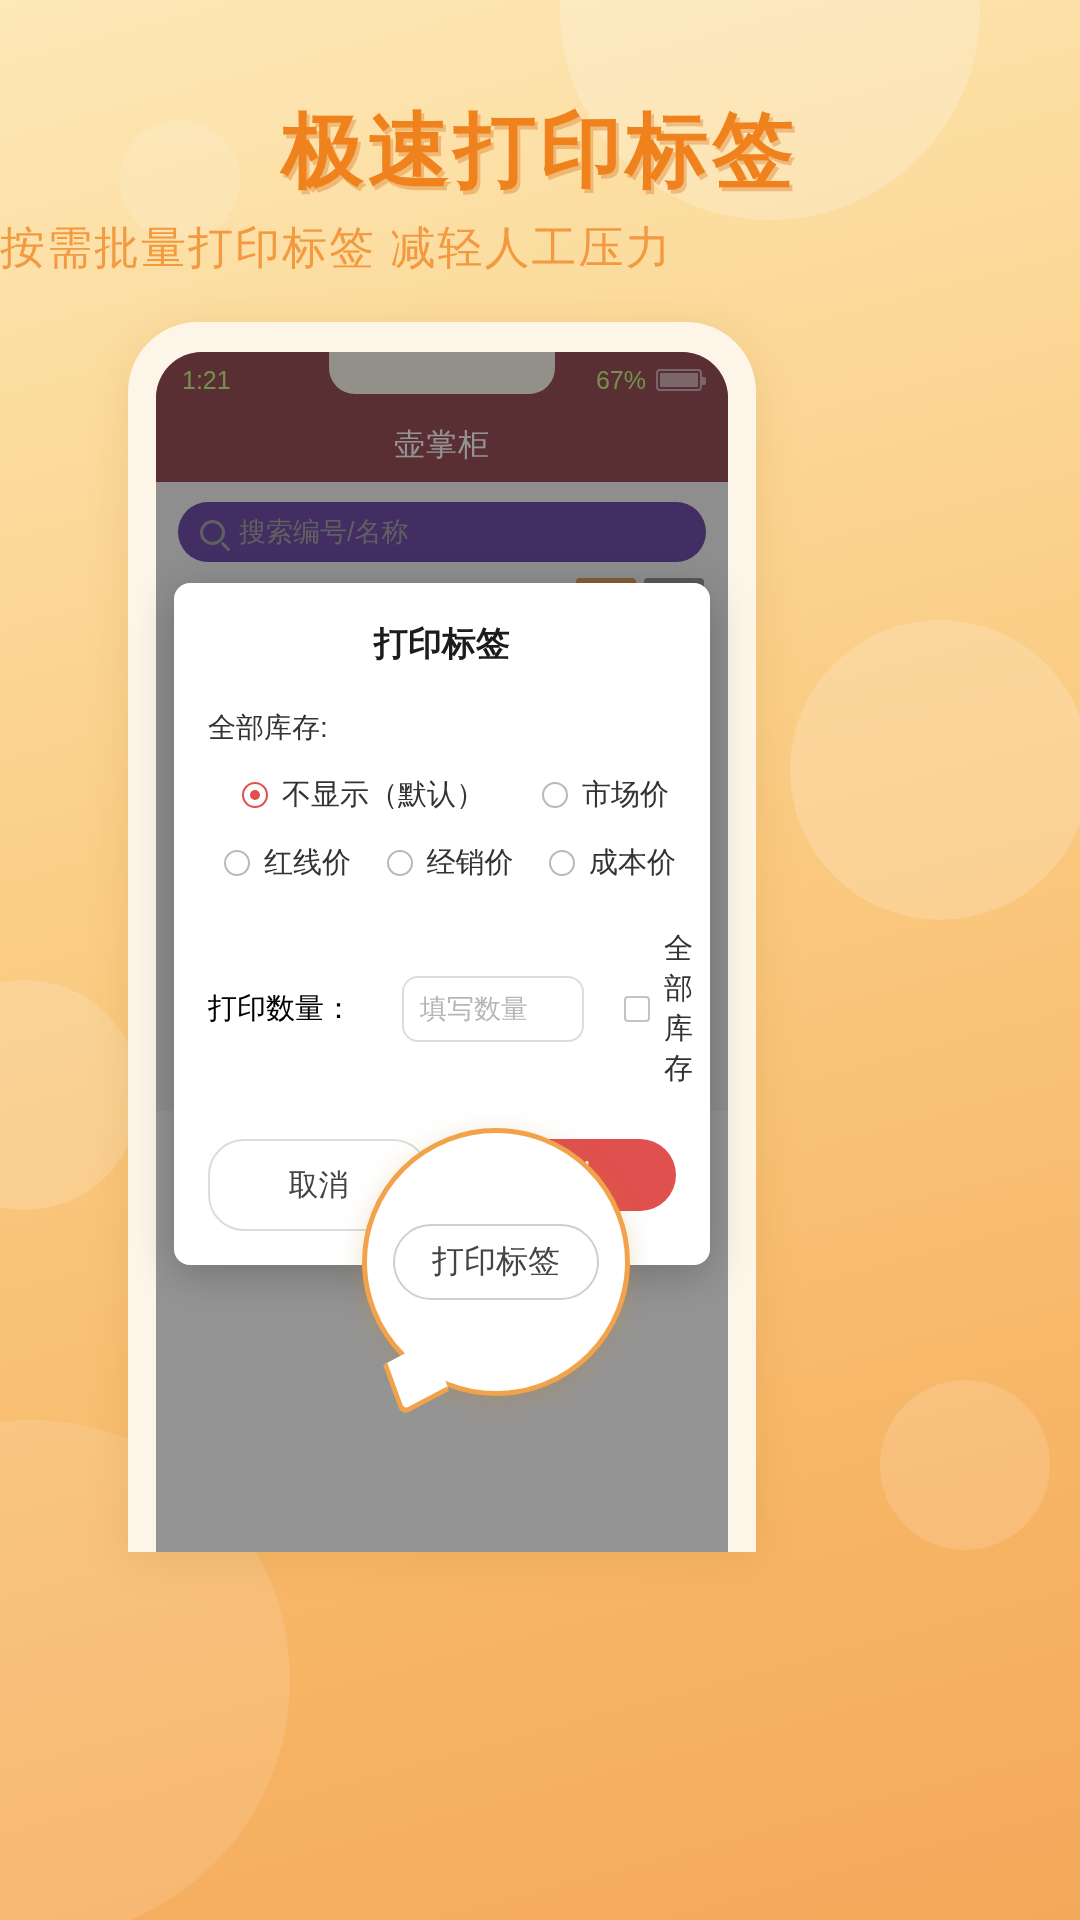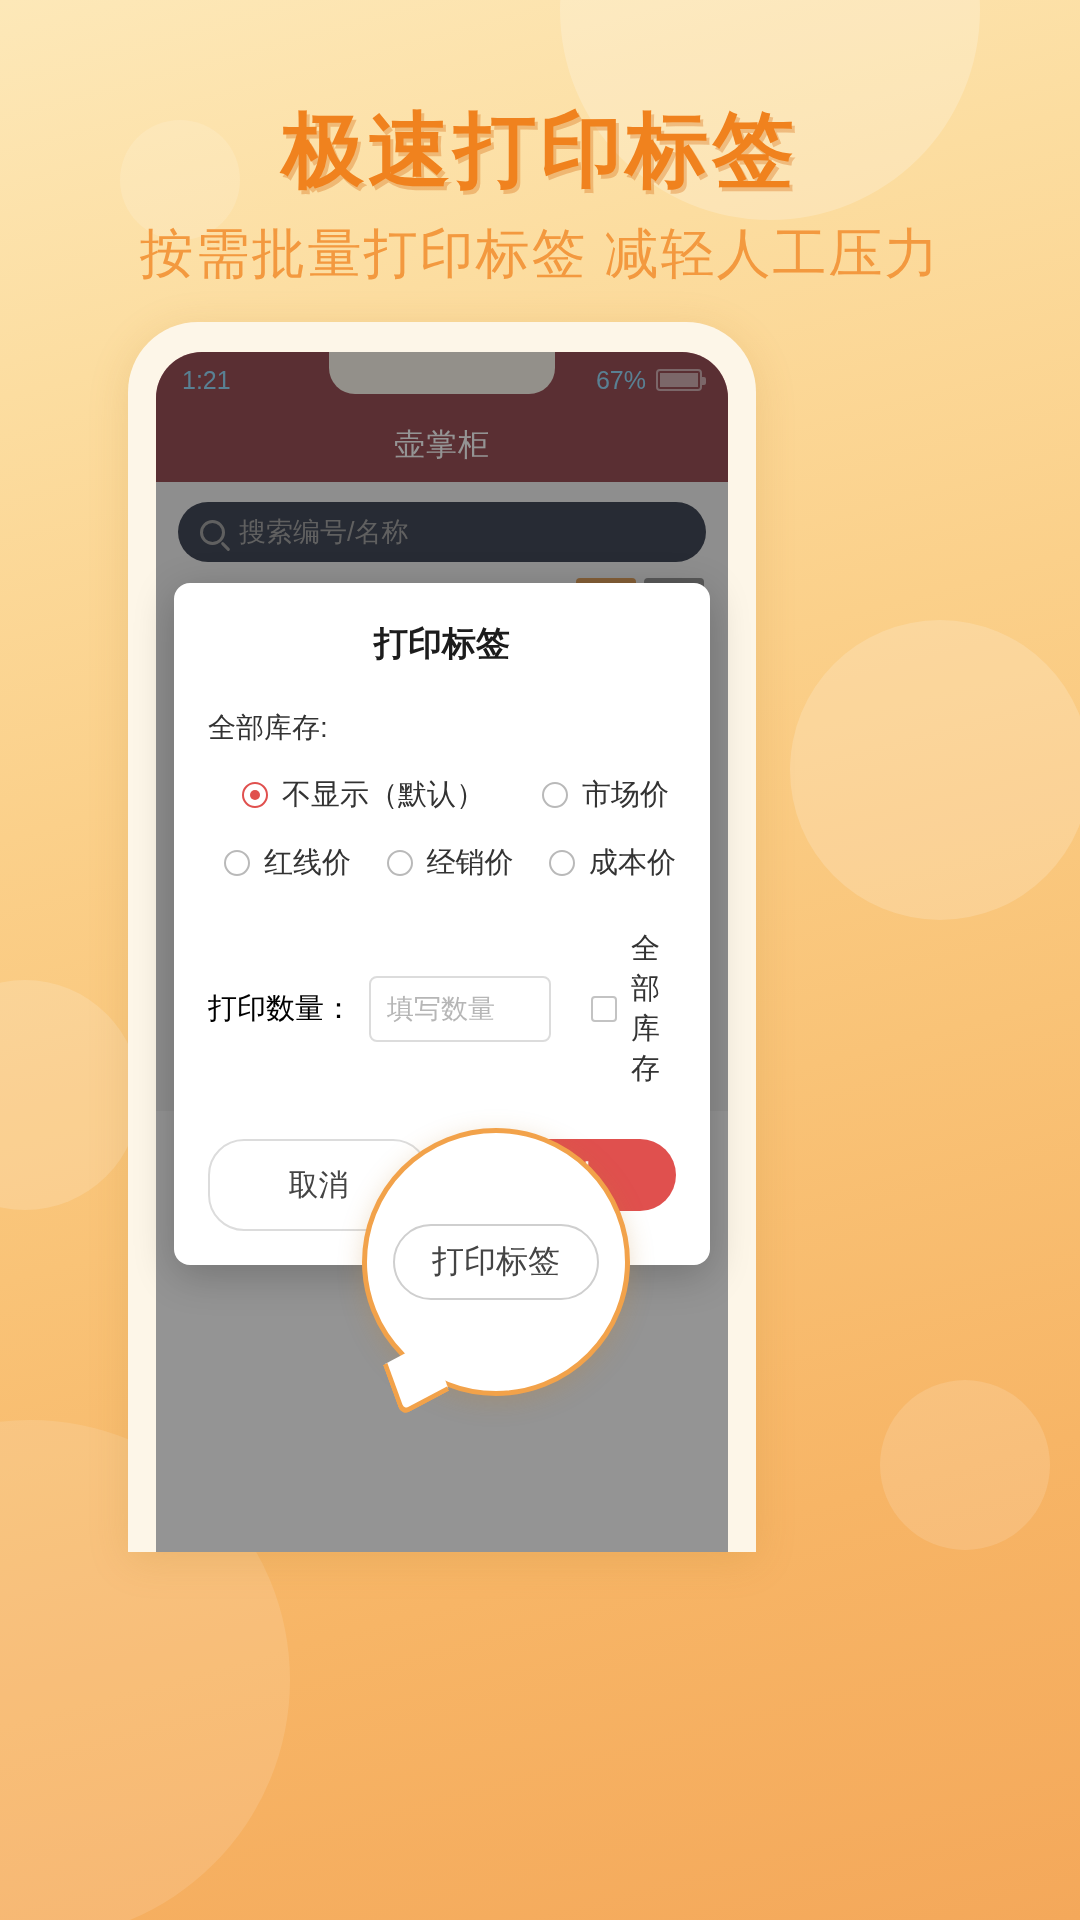--- a/index.html
+++ b/index.html
@@ -29,22 +29,22 @@
     position: absolute; top: 96px; left: 0; width: 1080px;
     text-align: center;
     font-size: 82px; font-weight: bold;
     letter-spacing: 4px;
     color: #f0821e;
     text-shadow: 3px 4px 0 rgba(214,110,20,0.35);
     font-family: "DejaVu Sans", "Liberation Sans", sans-serif;
   }
   .subheadline {
     position: absolute; top: 218px; left: 0; width: 1080px;
-    text-align: center;
-    font-size: 54px;
+    text-align: left;
+    font-size: 45px;
     letter-spacing: 2px;
     color: #f3993f;
   }
 
   
   .phone {
     position: absolute; left: 128px; top: 322px;
     width: 628px; height: 1230px;
     background: #fdf6e8;
     border-radius: 70px 70px 0 0;
@@ -57,21 +57,21 @@
     background: #ffffff;
     border-radius: 46px 46px 0 0;
     overflow: hidden;
   }
   
   .statusbar {
     position: relative; height: 56px;
     background: #7e2029;
     display: flex; align-items: center;
     padding: 0 26px;
-    color: #7dd3fc; font-size: 25px;
+    color: #bef264; font-size: 25px;
   }
   .statusbar .time { flex: 0 0 auto; }
   .statusbar .spacer { flex: 1 1 auto; }
   .statusbar .pct { font-size: 25px; margin-right: 10px; }
   .batt {
     width: 46px; height: 22px; border: 2px solid #c79ba0;
     border-radius: 4px; position: relative;
   }
   .batt::after {
     content: ""; position: absolute; right: -6px; top: 6px;
@@ -83,21 +83,21 @@
     width: 226px; height: 42px; background: #fdf6e8;
     border-radius: 0 0 26px 26px; z-index: 5;
   }
   .appbar {
     height: 74px; background: #7e2029;
     display: flex; align-items: center; justify-content: center;
     color: #ffffff; font-size: 31px; letter-spacing: 1px;
   }
   .searchwrap { padding: 20px 22px 10px; background: #f2f2f2; }
   .searchbox {
-    height: 60px; background: #0f172a; border-radius: 30px;
+    height: 60px; background: #4c1d95; border-radius: 30px;
     display: flex; align-items: center; padding: 0 22px; gap: 14px;
   }
   .mag { width: 25px; height: 25px; border: 3px solid #8d8d8d; border-radius: 50%; position: relative; flex: 0 0 auto; }
   .mag::after { content:""; position:absolute; right:-9px; bottom:-6px; width:11px; height:3px; background:#8d8d8d; transform: rotate(45deg); border-radius:2px; }
   .search-ph { color: #8d8d8d; font-size: 27px; }
 
   .content { background: #f2f2f2; padding: 0 18px; }
   .tagrow { display: flex; justify-content: flex-end; gap: 8px; padding: 6px 6px 0; }
   .tag { font-size: 19px; color: #fff; padding: 5px 11px; border-radius: 4px; }
   .tag.problem { background: #d9872f; }
@@ -153,23 +153,23 @@
   }
   .dot.on { border-color: #e0504e; }
   .dot.on::after {
     content: ""; position: absolute; left: 6px; top: 6px;
     width: 10px; height: 10px; border-radius: 50%; background: #e0504e;
   }
   .qty-row { display: flex; align-items: center; margin-top: 46px; gap: 16px; }
   .qty-label { font-size: 29px; color: #000000; white-space: nowrap; }
   .qty-input {
     flex: 0 0 auto; width: 182px; height: 66px;
-    border: 2px solid #dcdcdc; border-radius: 8px;
+    border: 2px solid #dcdcdc; border-radius: 16px;
     display: flex; align-items: center; padding: 0 16px;
-    color: #b6b6b6; font-size: 27px;
+    color: #b6b6b6; font-size: 27px; margin-left: 33px;
   }
   .chk-wrap { display: flex; align-items: center; gap: 14px; margin-left: 24px; }
   .chk { width: 26px; height: 26px; border: 2px solid #c3c3c3; border-radius: 4px; background: #fff; flex: 0 0 auto; }
   .chk-label { font-size: 29px; color: #333; }
   .btn-row { display: flex; gap: 30px; margin-top: 50px; }
   .btn-cancel {
     flex: 1; height: 92px; border: 2px solid #dcdcdc; border-radius: 36px;
     display: flex; align-items: center; justify-content: center;
     font-size: 30px; color: #444; background: #fff;
   }

